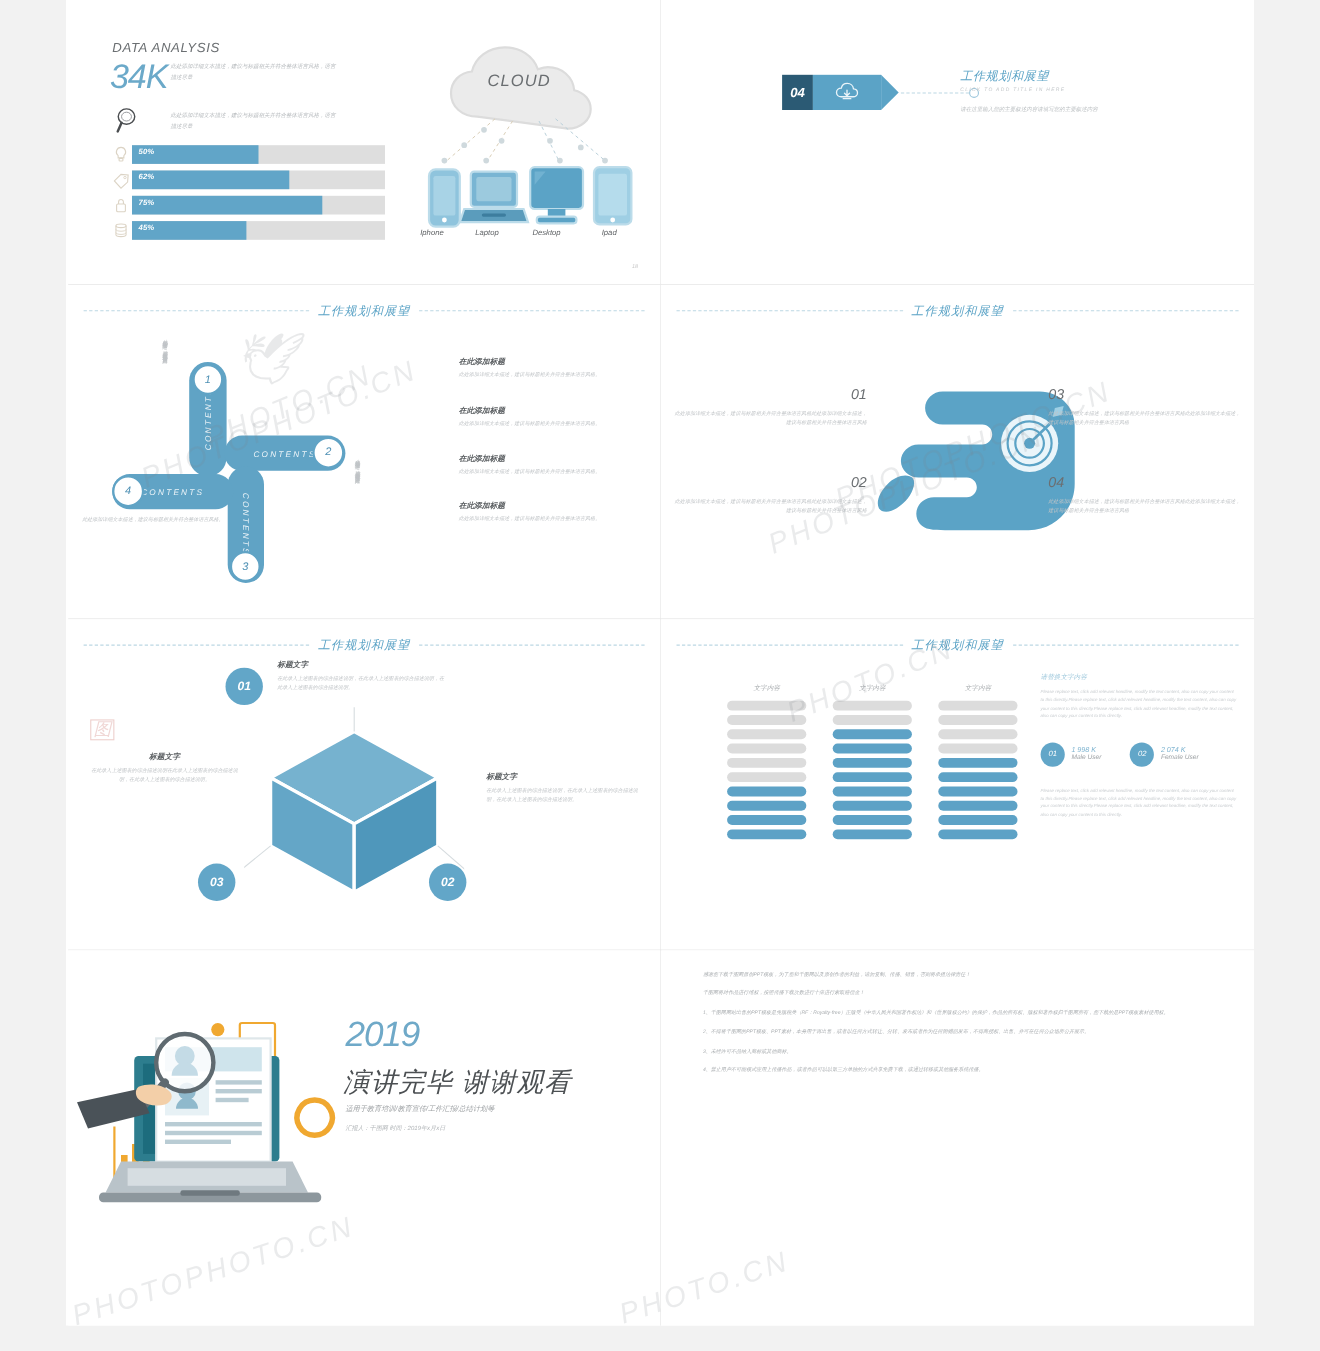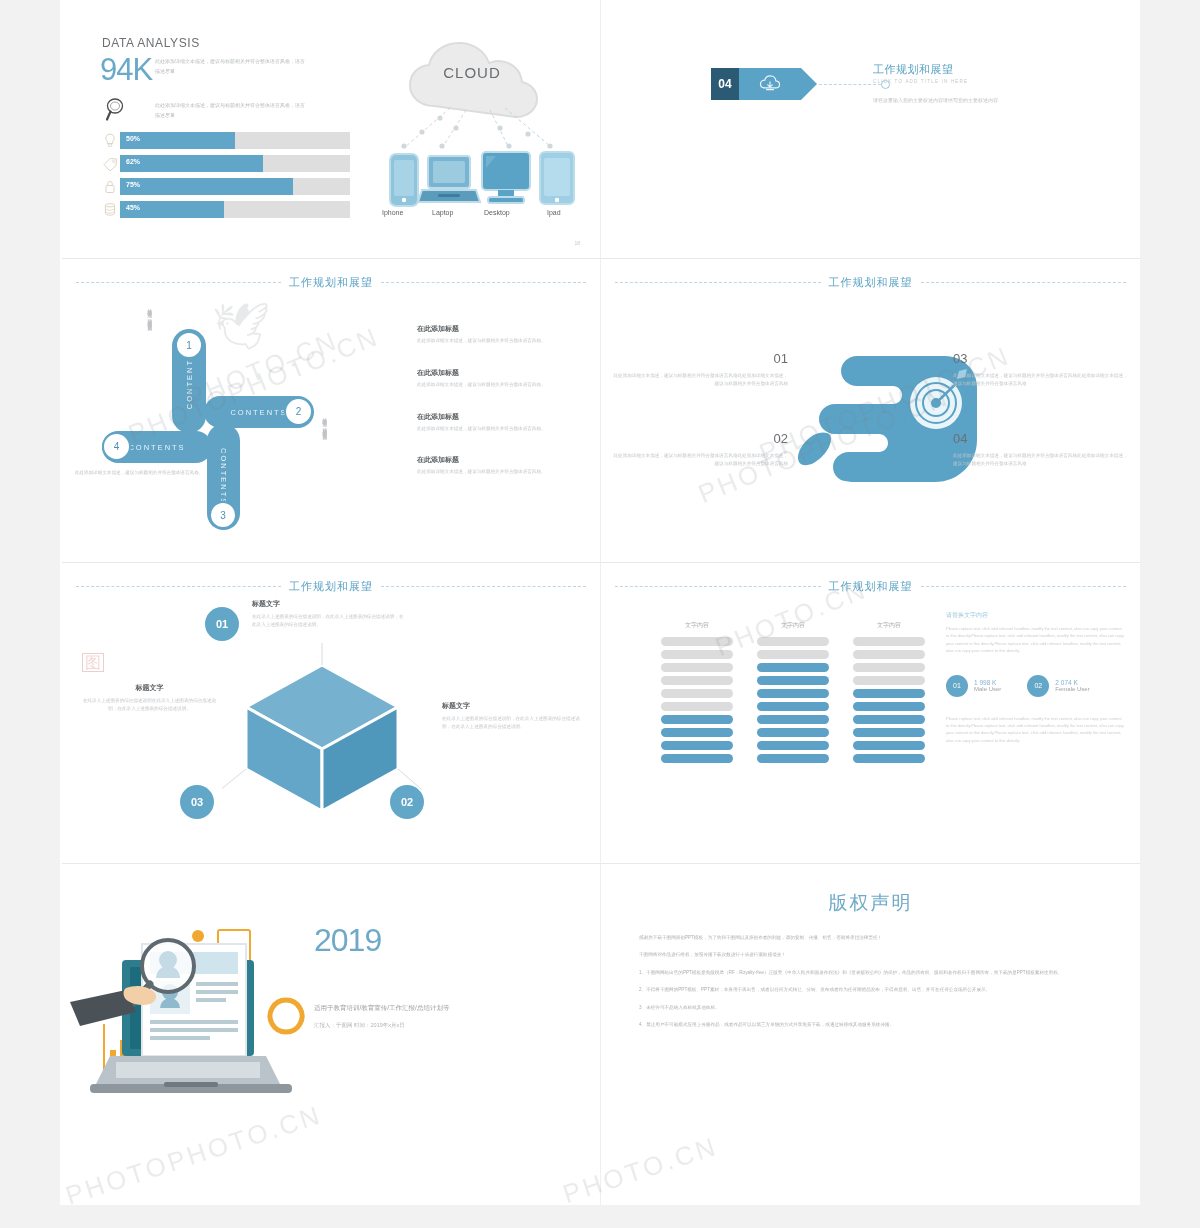--- a/index.html
+++ b/index.html
@@ -2,21 +2,21 @@
 <html><head>
 <meta charset="utf-8">
 <style>
   * { box-sizing: border-box; margin: 0; padding: 0; }
   html, body {
     width: 1200px; height: 1228px;
     background: #f2f2f2;
     font-family: "Liberation Sans", "DejaVu Sans", sans-serif;
     overflow: hidden;
   }
-  .page { position: relative; width: 964px; height: 1228px; }
+  .page { position: relative; width: 964px; height: 1228px; font-style: italic; }
 
   
   .sheet {
     position: absolute; left: 60px; top: 0; width: 1080px; height: 1205px;
     background: #ffffff;
   }
 
   
   .slide { position: absolute; background: #fff; overflow: hidden; }
   .slide.left  { left: 62px;  width: 538px; }
@@ -149,21 +149,21 @@
 
 <div class="page">
   <div class="sheet"></div>
   <div class="vsep"></div>
   <div class="hsep" style="top:258px"></div>
   <div class="hsep" style="top:562px"></div>
   <div class="hsep" style="top:863px"></div>
 
   <div class="slide left row1 s1">
     <div class="da-title">DATA ANALYSIS</div>
-    <div class="big-num">94K</div>
+    <div class="big-num">34K</div>
     <div class="da-desc">此处添加详细文本描述，建议与标题相关并符合整体语言风格，语言描述尽量</div>
 
     <div class="mag">
       <svg viewBox="0 0 26 26" width="26" height="26">
         <ellipse cx="11" cy="9" rx="7.5" ry="7" fill="none" stroke="#4a4d50" stroke-width="1.3"></ellipse>
         <ellipse cx="11" cy="9" rx="4.5" ry="4" fill="none" stroke="#8d9093" stroke-width=".8"></ellipse>
         <path d="M6.5 14.5 L3 22.5" stroke="#4a4d50" stroke-width="2.2" stroke-linecap="round"></path>
       </svg>
     </div>
     <div class="da-desc2">此处添加详细文本描述，建议与标题相关并符合整体语言风格，语言描述尽量</div>
@@ -544,26 +544,26 @@
       <path d="M0 78 L56 66 l10 22 -56 14z" fill="#4a5258"></path>
       <path d="M56 64c10-4 22-2 28 4 4 4 2 10-4 12-7 2-16 1-22-3-5-3-6-10-2-13z" fill="#f3cfa8"></path>
 
       <path d="M40 132h156l14 28H26z" fill="#b9c3c9"></path>
       <rect x="46" y="138" width="144" height="16" fill="#d6dde1"></rect>
       <rect x="20" y="160" width="202" height="9" rx="4" fill="#8d979d"></rect>
       <rect x="94" y="158" width="54" height="5" rx="2" fill="#6f797f"></rect>
     </svg>
 
     <div class="yy">2019</div>
+    <div class="tx">演讲完毕 谢谢观看</div>
     <div class="sb">适用于教育培训/教育宣传/工作汇报/总结计划等</div>
     <div class="mt">汇报人：千图网      时间：2019年x月x日</div>
   </div>
 
   <div class="slide right row4 s8">
-    <div class="cp-t">版权声明</div>
     <div class="cp-b">
       <div class="cp-p">感谢您下载千图网原创PPT模板，为了您和千图网以及原创作者的利益，请勿复制、传播、销售，否则将承担法律责任！</div>
       <div class="cp-p">千图网将对作品进行维权，按照传播下载次数进行十倍进行索取赔偿金！</div>
       <div class="cp-p">1、千图网网站出售的PPT模板是免版税类（RF：Royalty-free）正版受《中华人民共和国著作权法》和《世界版权公约》的保护，作品的所有权、版权和著作权归千图网所有，您下载的是PPT模板素材使用权。</div>
       <div class="cp-p">2、不得将千图网的PPT模板、PPT素材，本身用于再出售，或者以任何方式转让、分转、发布或者作为任何附赠品发布，不得商授权、出售、并可在任何公众场所公开展示。</div>
       <div class="cp-p">3、未经许可不品纳入商标或其他商标。</div>
       <div class="cp-p">4、禁止用户不可能模式应用上传播作品，或者作品可以以第三方单独的方式共享免费下载，或通过转移或其他服务系统传播。</div>
     </div>
   </div>
 

